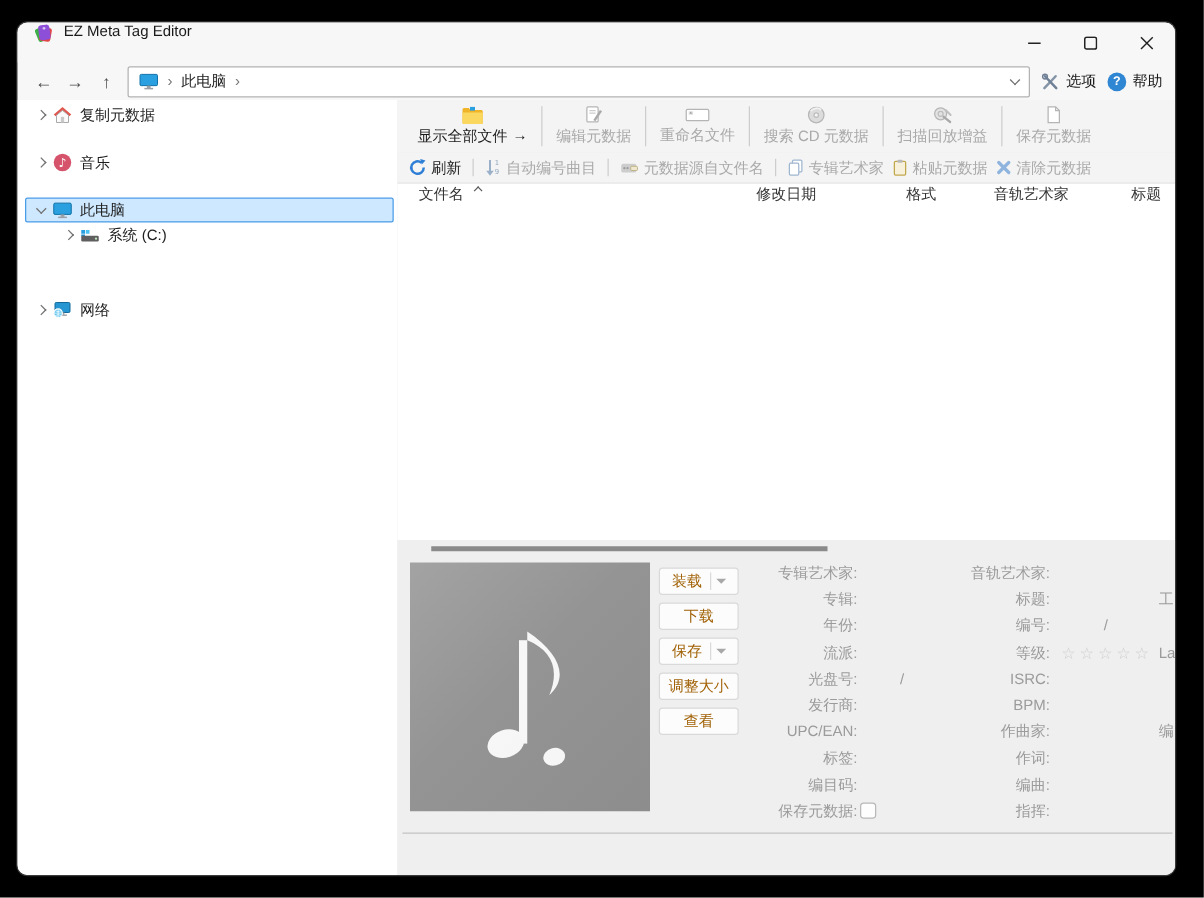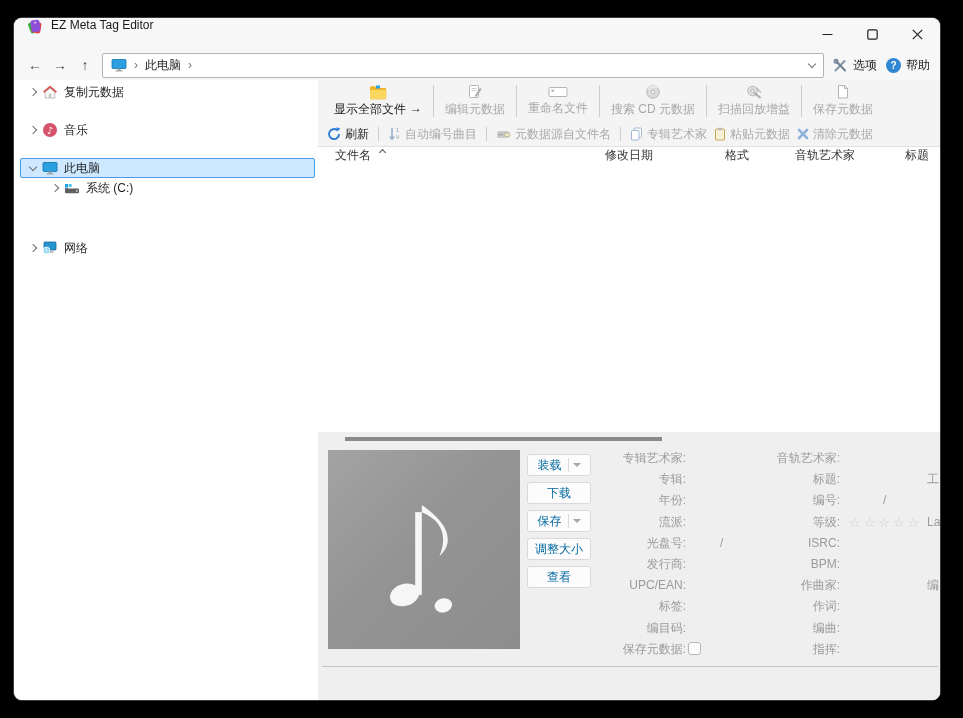--- a/index.html
+++ b/index.html
@@ -59,21 +59,21 @@
   .filelist{position:absolute;left:0;right:0;top:90px;height:262px;background:#fff;}
   .splitzone{position:absolute;left:0;right:0;top:352px;height:14px;background:#efefef;}
   .splithandle{position:absolute;left:27px;top:5px;width:317px;height:4px;background:#8a8a8a;}
   
   .bottompanel{position:absolute;left:0;right:0;top:366px;bottom:0;background:#efefef;overflow:hidden;}
   .albumart{position:absolute;left:10px;top:4px;width:192px;height:199px;
     background:linear-gradient(135deg,#a3a3a3 0%,#949494 45%,#8d8d8d 100%);
     display:flex;align-items:center;justify-content:center;}
   .artbtns{position:absolute;left:209px;top:8px;width:64px;}
   .abtn{height:22px;margin-bottom:6px;background:#fcfcfc;border:1px solid #d9d9d9;border-radius:3px;
-    display:flex;align-items:center;justify-content:center;font-size:12px;color:#0369a1;box-sizing:border-box;gap:0;}
+    display:flex;align-items:center;justify-content:center;font-size:12px;color:#a16207;box-sizing:border-box;gap:0;}
   .abtn .splitdiv{width:1px;height:14px;background:#dadada;margin:0 4px 0 6px;}
   .dropdown-tri{width:0;height:0;border-left:4px solid transparent;border-right:4px solid transparent;border-top:4px solid #a8a8a8;}
   .mrow{position:absolute;left:0;right:0;height:21px;font-size:12px;color:#9b9b9b;line-height:21px;}
   .ll{position:absolute;right:254px;white-space:nowrap;}
   .lr{position:absolute;right:100px;white-space:nowrap;}
   .slashL{position:absolute;left:402px;}
   .slashR{position:absolute;left:565px;}
   .stars{position:absolute;left:531px;letter-spacing:3px;color:#cfcfcf;font-size:13px;}
   .mcheckbox{position:absolute;left:370px;top:3px;width:13px;height:13px;background:#fdfdfd;
     border:1px solid #b8b8b8;border-radius:3px;box-sizing:border-box;}

